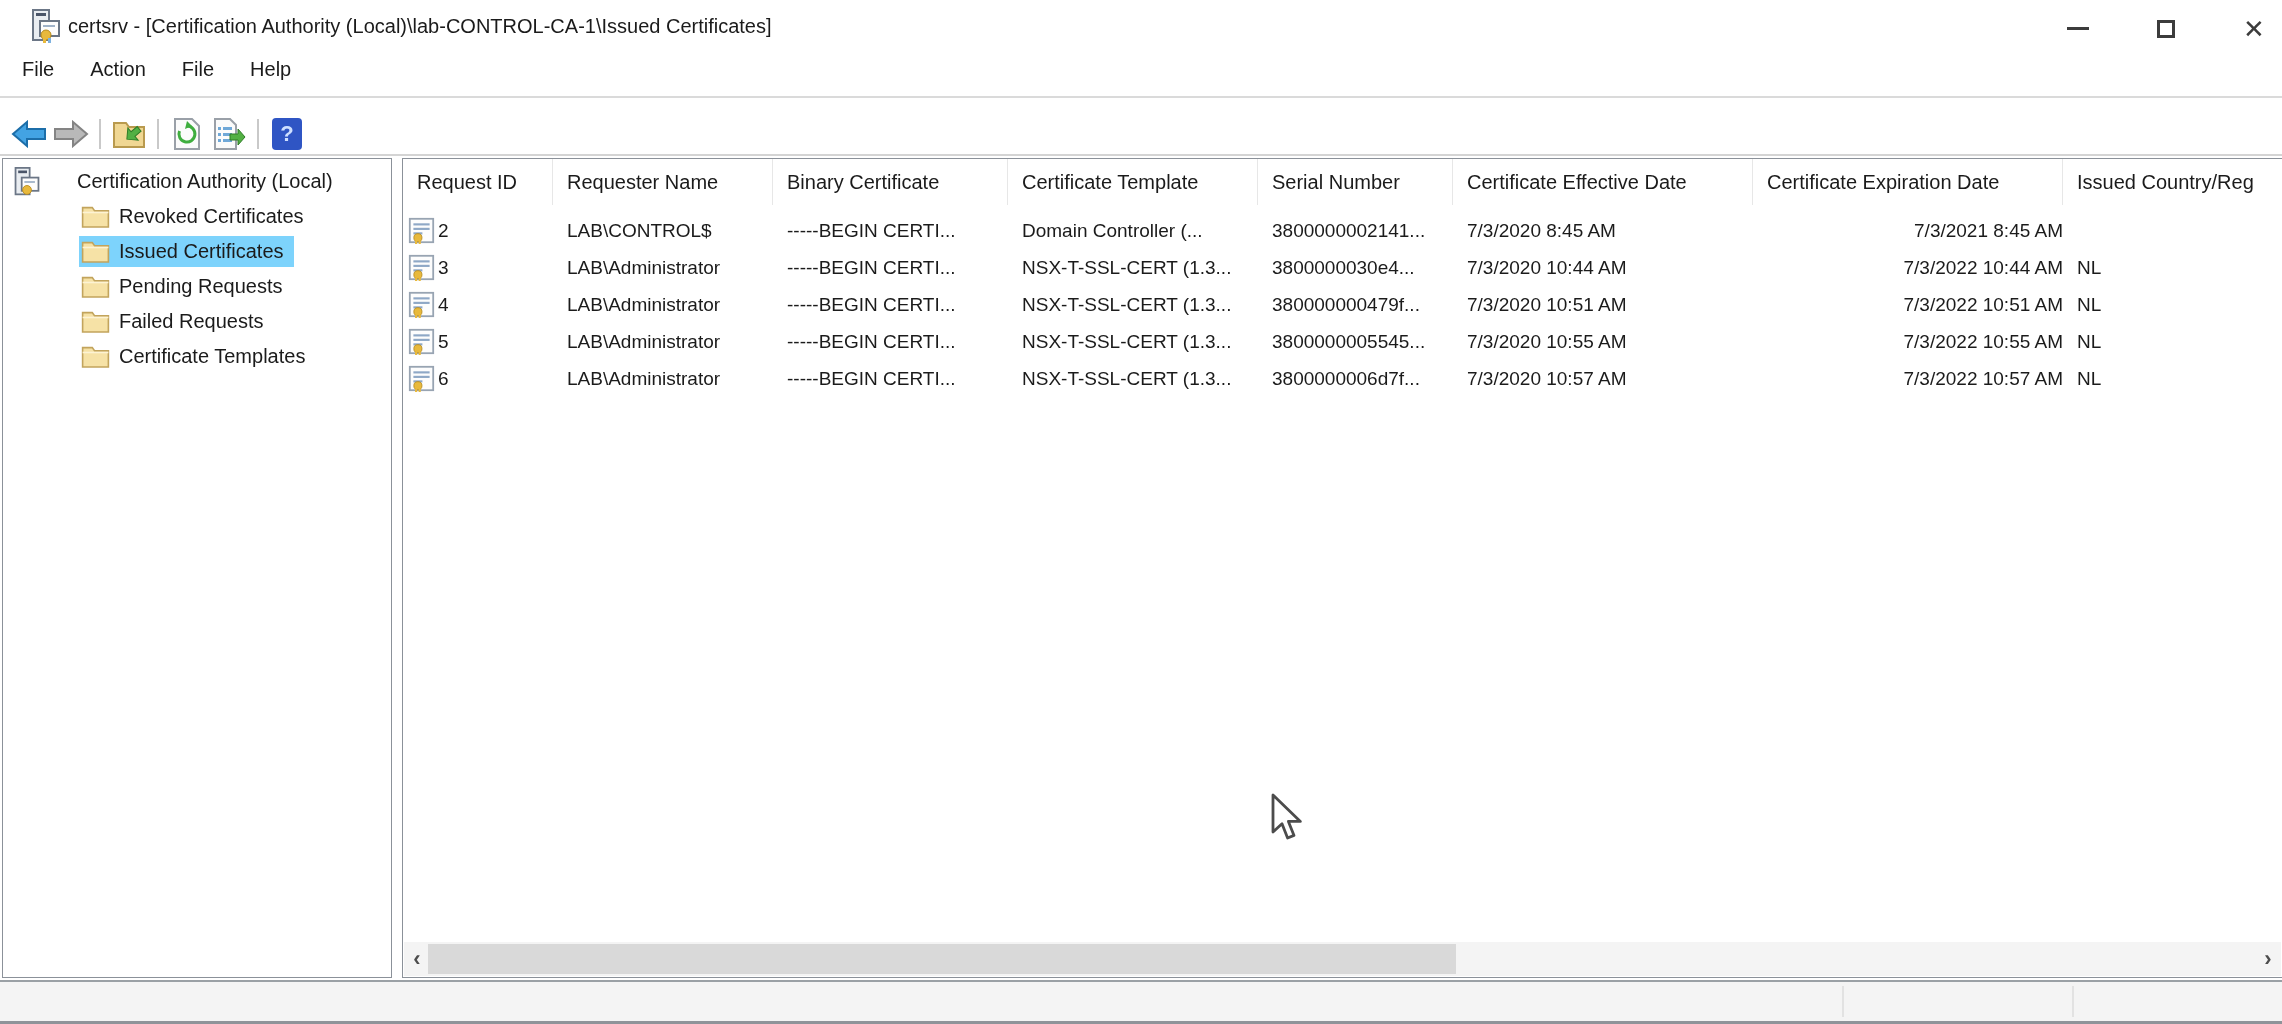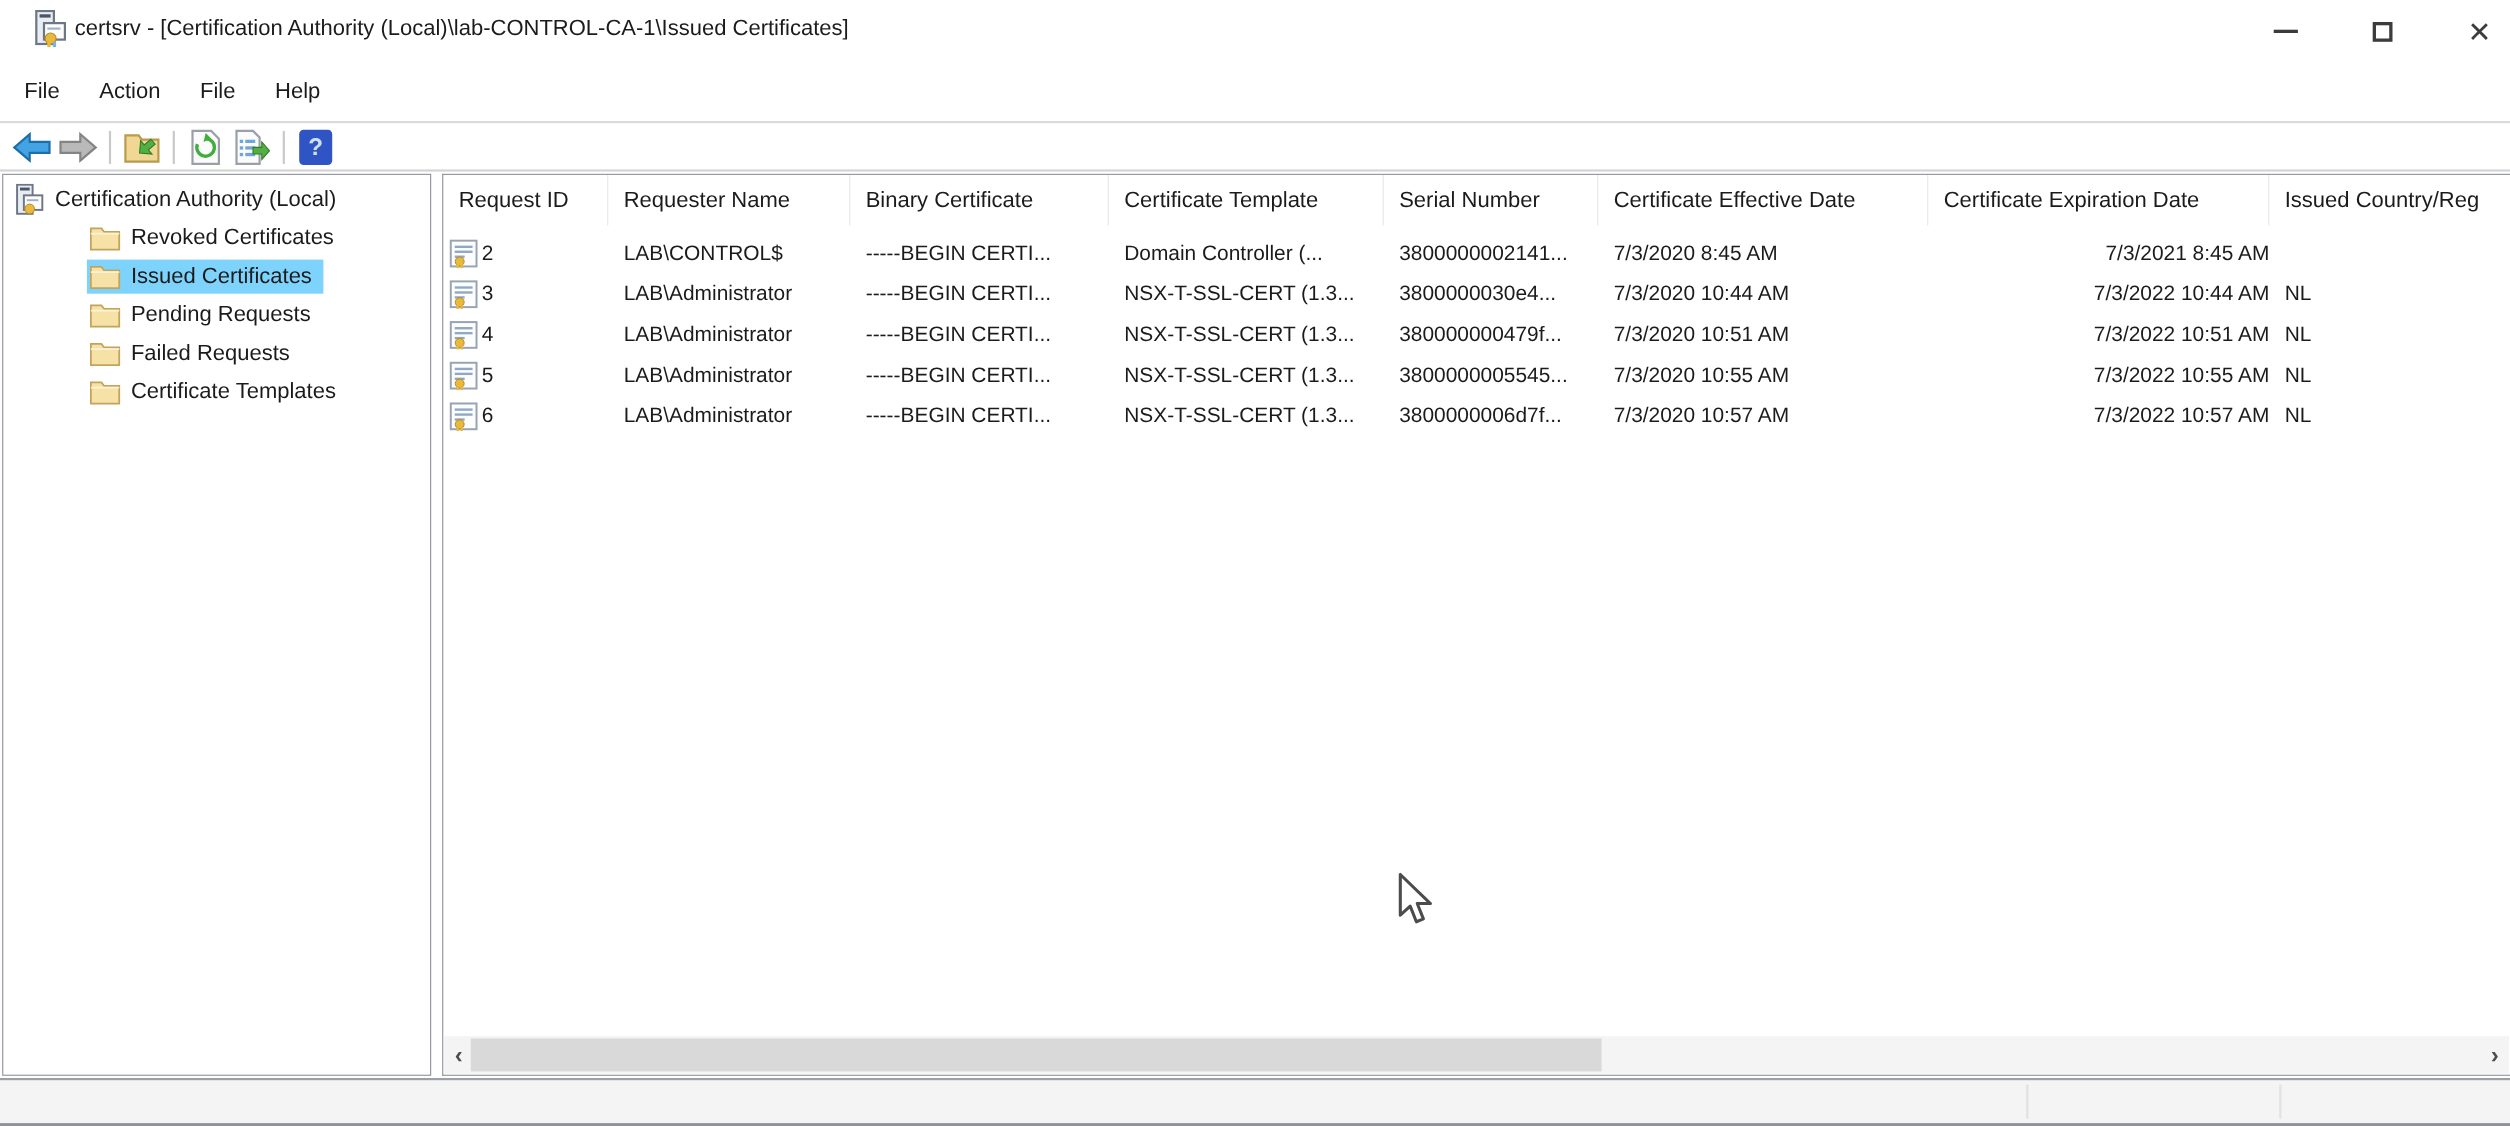--- a/index.html
+++ b/index.html
@@ -10,38 +10,38 @@
   .titlebar{position:absolute;left:16px;top:0;width:100%;height:57px;background:#ffffff;}
   .app-icon{position:absolute;left:15px;top:9px;width:30px;height:34px;}
   .title-text{position:absolute;left:52px;top:15px;font-size:20px;white-space:nowrap;}
   .win-controls{position:absolute;right:0;top:0;height:57px;display:flex;}
   .wc{width:88px;height:57px;display:flex;align-items:center;justify-content:center;cursor:default;}
   .min-glyph{width:22px;height:3px;background:#3c3c3c;}
   .max-glyph{width:18px;height:18px;border:3px solid #3c3c3c;box-sizing:border-box;}
   .close-glyph{font-size:26px;color:#3c3c3c;line-height:1;}
 
   
-  .menubar{position:absolute;left:0;top:57px;width:100%;height:55px;display:flex;align-items:center;
+  .menubar{position:absolute;left:0;top:43px;width:100%;height:55px;display:flex;align-items:center;
            gap:36px;padding-left:22px;box-sizing:border-box;font-size:20px;border-bottom:2px solid #dadada;background:#fff;}
   .menu-item{white-space:nowrap;}
 
   
   .toolbar{position:absolute;left:0;top:114px;width:100%;height:42px;display:flex;align-items:center;
            padding-left:8px;box-sizing:border-box;border-bottom:2px solid #d4d4d4;background:#fff;}
   .tbtn{width:42px;height:38px;display:flex;align-items:center;justify-content:center;}
   .tsep{width:2px;height:30px;background:#c9c9c9;margin:0 7px;}
   .help-btn{width:30px;height:32px;background:#2f55c4;border-radius:4px;color:#cfe0ff;font-size:22px;
             font-weight:bold;display:flex;align-items:center;justify-content:center;}
 
   
   .tree-pane{position:absolute;left:2px;top:158px;width:390px;height:820px;background:#fff;
              border:1px solid #8b9199;box-sizing:border-box;font-size:20px;overflow:hidden;}
   .trow{height:35px;display:flex;align-items:center;white-space:nowrap;}
   .trow .lbl{margin-left:9px;}
-  .tr-root{padding-left:10px;margin-top:5px;}
+  .tr-root{padding-left:10px;margin-top:5px;gap:27px;}
   .tr-ca{padding-left:10px;}
   .chev{width:22px;height:22px;margin-right:4px;display:flex;align-items:center;justify-content:center;}
   .tr-child{padding-left:78px;}
   .sel-wrap{display:flex;align-items:center;background:#7dd3fc;padding:3px 10px 3px 2px;margin-left:-2px;}
   .sel-wrap .lbl{margin-left:9px;}
 
   
   .list-pane{position:absolute;left:402px;top:158px;width:1880px;height:820px;background:#fff;
              border:1px solid #8b9199;border-right:none;box-sizing:border-box;overflow:hidden;}
   .lv-header{display:flex;height:46px;font-size:20px;}

